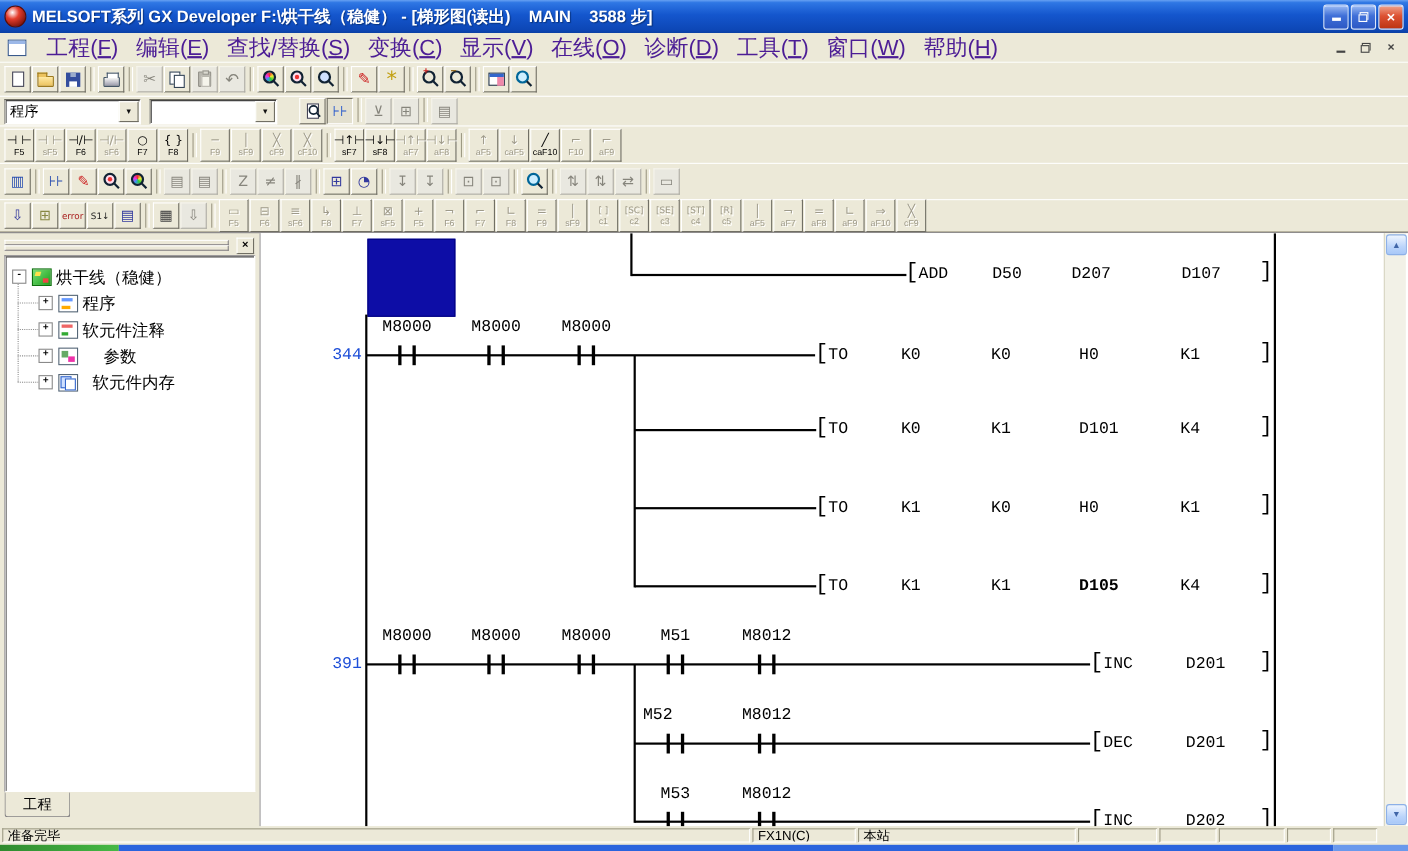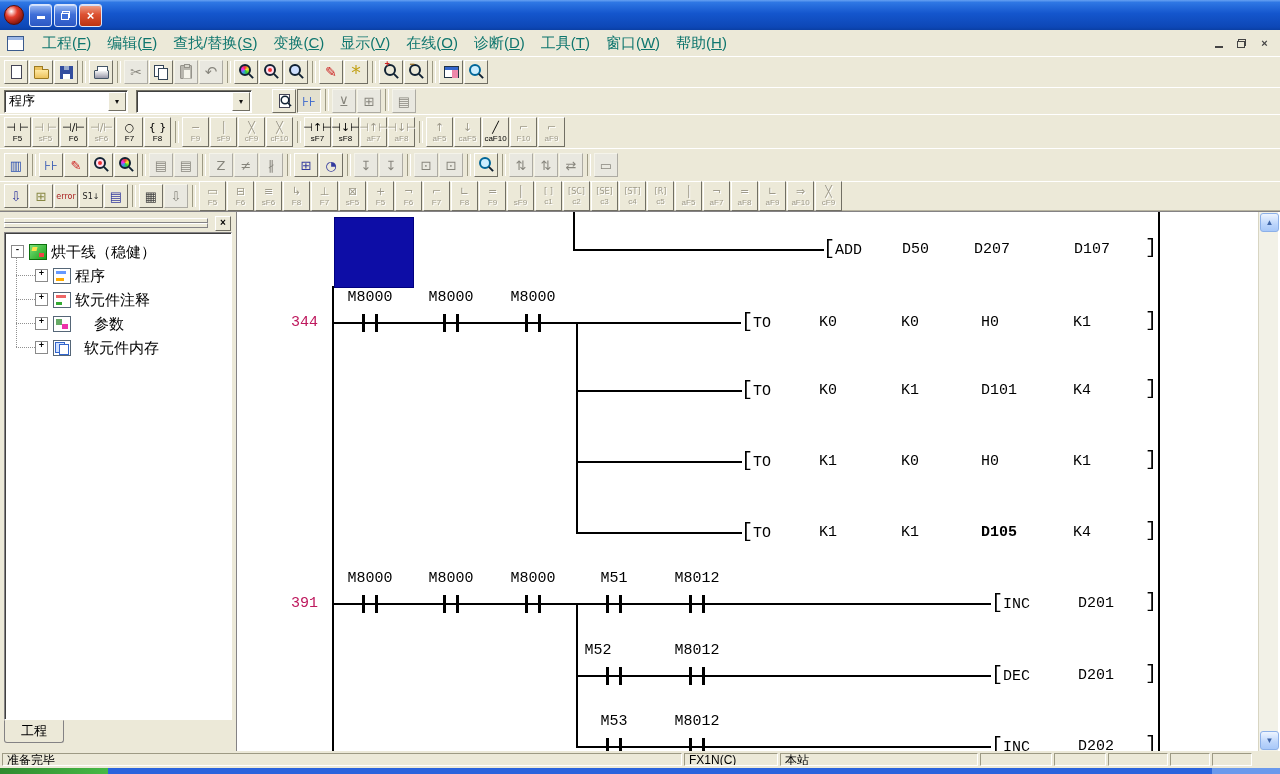--- a/index.html
+++ b/index.html
@@ -23,21 +23,21 @@
   .glyph-min{width:8px;height:8px;border-bottom:3px solid #fff;margin-top:-3px}
   .glyph-rst{width:9px;height:9px;position:relative}
   .glyph-rst::before{content:"";position:absolute;top:0;right:0;width:6px;height:5px;border:1px solid #fff}
   .glyph-rst::after{content:"";position:absolute;bottom:0;left:0;width:6px;height:5px;border:1px solid #fff;background:#3f6fd8}
 
   
   #menubar{position:absolute;left:0;top:30px;width:1280px;height:26px;background:#ece9d8;display:flex;
     align-items:center;border-bottom:1px solid #d8d4c0}
   #mdi-icon{width:15px;height:13px;background:#fff;border:1px solid #3a5a8c;margin:0 10px 0 7px;position:relative}
   #mdi-icon::before{content:"";position:absolute;left:0;top:0;right:0;height:3px;background:#9cb8e8}
-  .menu-item{font-size:15px;color:#0f766e;padding:3px 8px;cursor:default}
+  .menu-item{font-size:20px;color:#4c1d95;padding:3px 8px;cursor:default}
   #mdi-btns{margin-left:auto;display:flex;gap:8px;margin-right:8px;align-items:center}
   .mdibtn{width:15px;height:13px;display:flex;align-items:center;justify-content:center;color:#444;
     font:bold 11px "Liberation Sans",sans-serif}
   .mmin{width:8px;height:8px;border-bottom:2px solid #444}
   .mrst{width:9px;height:9px;position:relative}
   .mrst::before{content:"";position:absolute;top:0;right:0;width:6px;height:5px;border:1px solid #444}
   .mrst::after{content:"";position:absolute;bottom:0;left:0;width:6px;height:5px;border:1px solid #444;background:#ece9d8}
 
   
   .tbrow{position:absolute;left:0;width:1280px;background:#ece9d8;border-top:1px solid #fff;
@@ -134,21 +134,21 @@
   #ladder{position:absolute;left:236px;top:0;width:1044px;height:540px;background:#fff;
     border-left:1px solid #848284;box-sizing:border-box}
   #ladder-canvas{position:absolute;left:0;top:0;width:1023px;height:540px;overflow:hidden;background:#fff}
   .wire{position:absolute;background:#000}
   .contact{position:absolute;width:16px;height:18px}
   .contact::before,.contact::after{content:"";position:absolute;top:0;width:3px;height:18px;background:#000}
   .contact::before{left:0}.contact::after{right:0}
   .lbl{position:absolute;width:90px;text-align:center;font:15px/16px "Liberation Mono",monospace;color:#000}
   .ins{position:absolute;font:15px/20px "Liberation Mono",monospace;color:#000;white-space:pre}
   .br{font-size:20px;line-height:18px}
-  .rownum{position:absolute;left:25px;width:56px;text-align:right;font:15px/20px "Liberation Mono",monospace;color:#be185d}
+  .rownum{position:absolute;left:36px;width:56px;text-align:right;font:15px/20px "Liberation Mono",monospace;color:#1d4ed8}
   #edit-cursor{position:absolute;background:#0d0da6;border:1px solid #000080}
   #vscroll{position:absolute;right:2px;top:0;width:19px;height:540px;background:#f2f1e7;border-left:1px solid #d8d5c2}
   .sbtn{position:absolute;left:1px;width:17px;height:17px;border-radius:3px;border:1px solid #8cb0e8;
     background:linear-gradient(#eef5ff,#bcd5fb 60%,#a8c8f8);color:#4066a8;font-size:8px;text-align:center;line-height:17px}
   .sbtn.up{top:1px}.sbtn.down{bottom:2px}
 
   
   #statusbar{position:absolute;left:0;top:751px;width:1280px;height:17px;background:#ece9d8;display:flex;
     align-items:center;padding-left:2px;box-sizing:border-box}
   .seg{height:13px;border:1px solid;border-color:#9d9a84 #fff #fff #9d9a84;margin-right:2px;
@@ -156,20 +156,21 @@
   #taskbar{position:absolute;left:0;top:768px;width:1280px;height:6px;display:flex}
   .tk-green{width:108px;background:linear-gradient(90deg,#2f8a2f,#46b946)}
   .tk-blue{flex:1;background:#2a63dd}
   .tk-right{width:68px;background:#6a99ec}
 </style>
 </head>
 <body>
 
 <div id="titlebar">
   <span id="app-icon"></span>
+  <span id="title-text">MELSOFT系列 GX Developer F:\烘干线（稳健） - [梯形图(读出)    MAIN    3588 步]</span>
   <span class="cap-btns">
     <span class="cap">
         <i class="glyph-min"></i>
       </span>
     <span class="cap">
         <i class="glyph-rst"></i>
       </span>
     <span class="cap cls">×</span>
   </span>
 </div>

